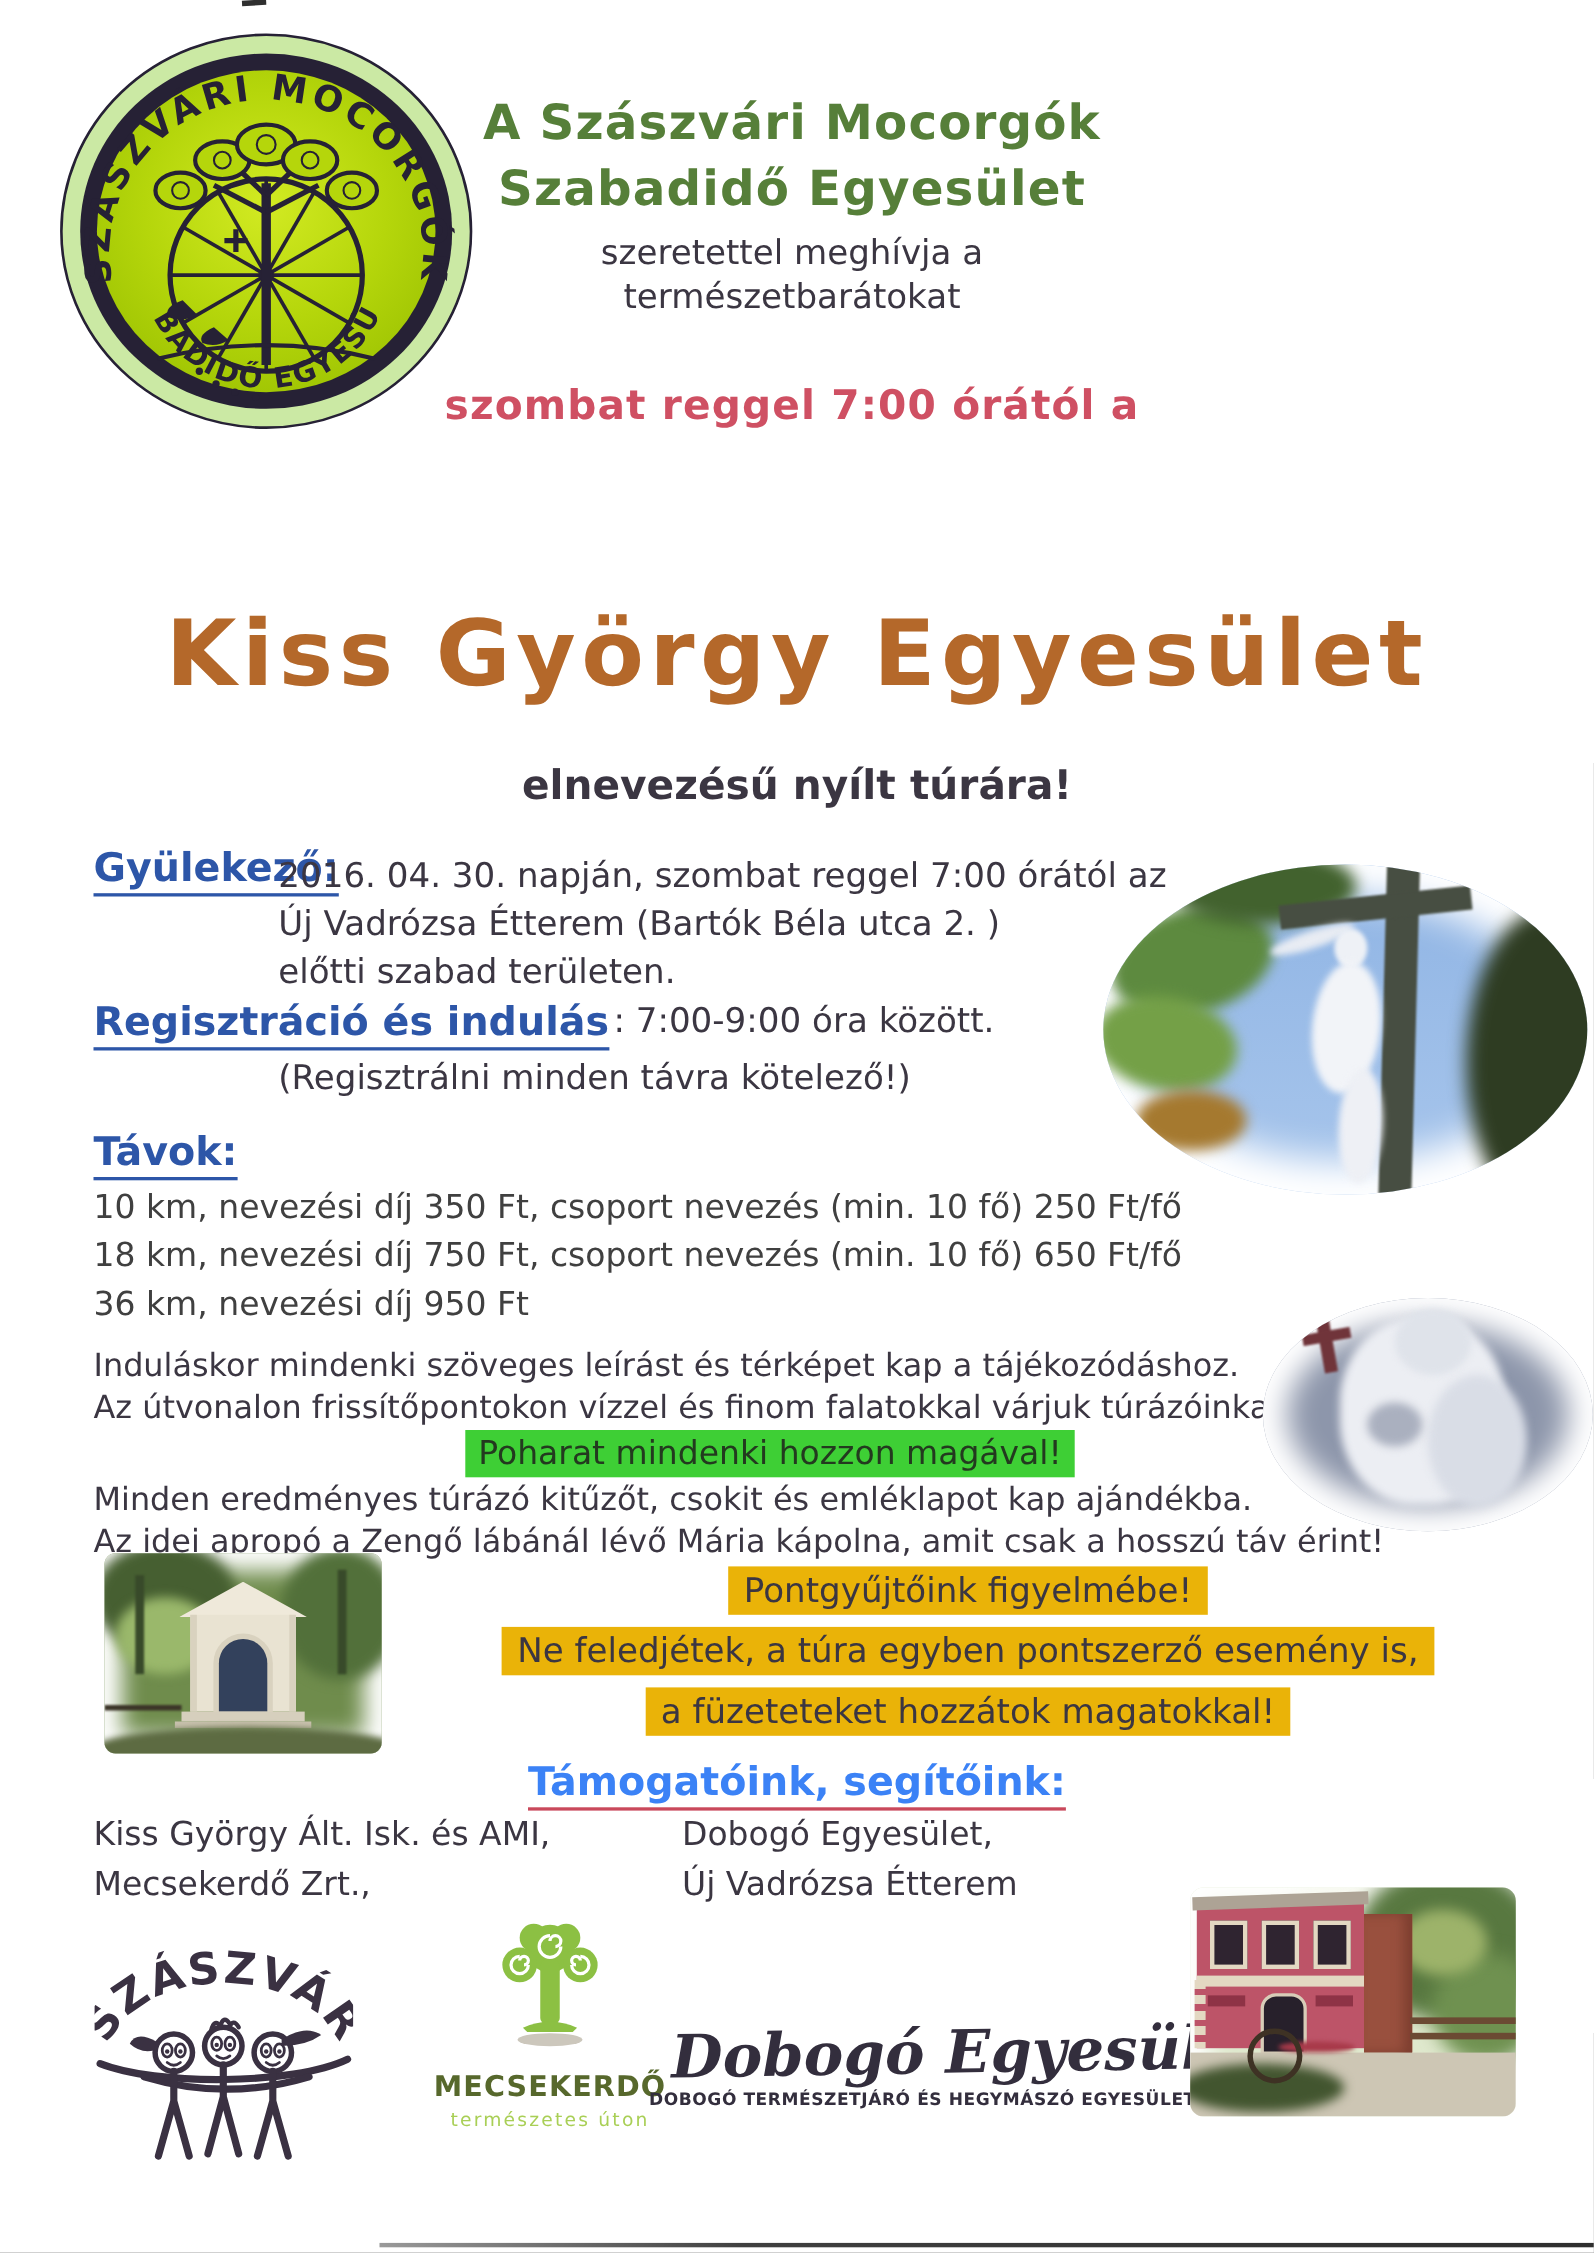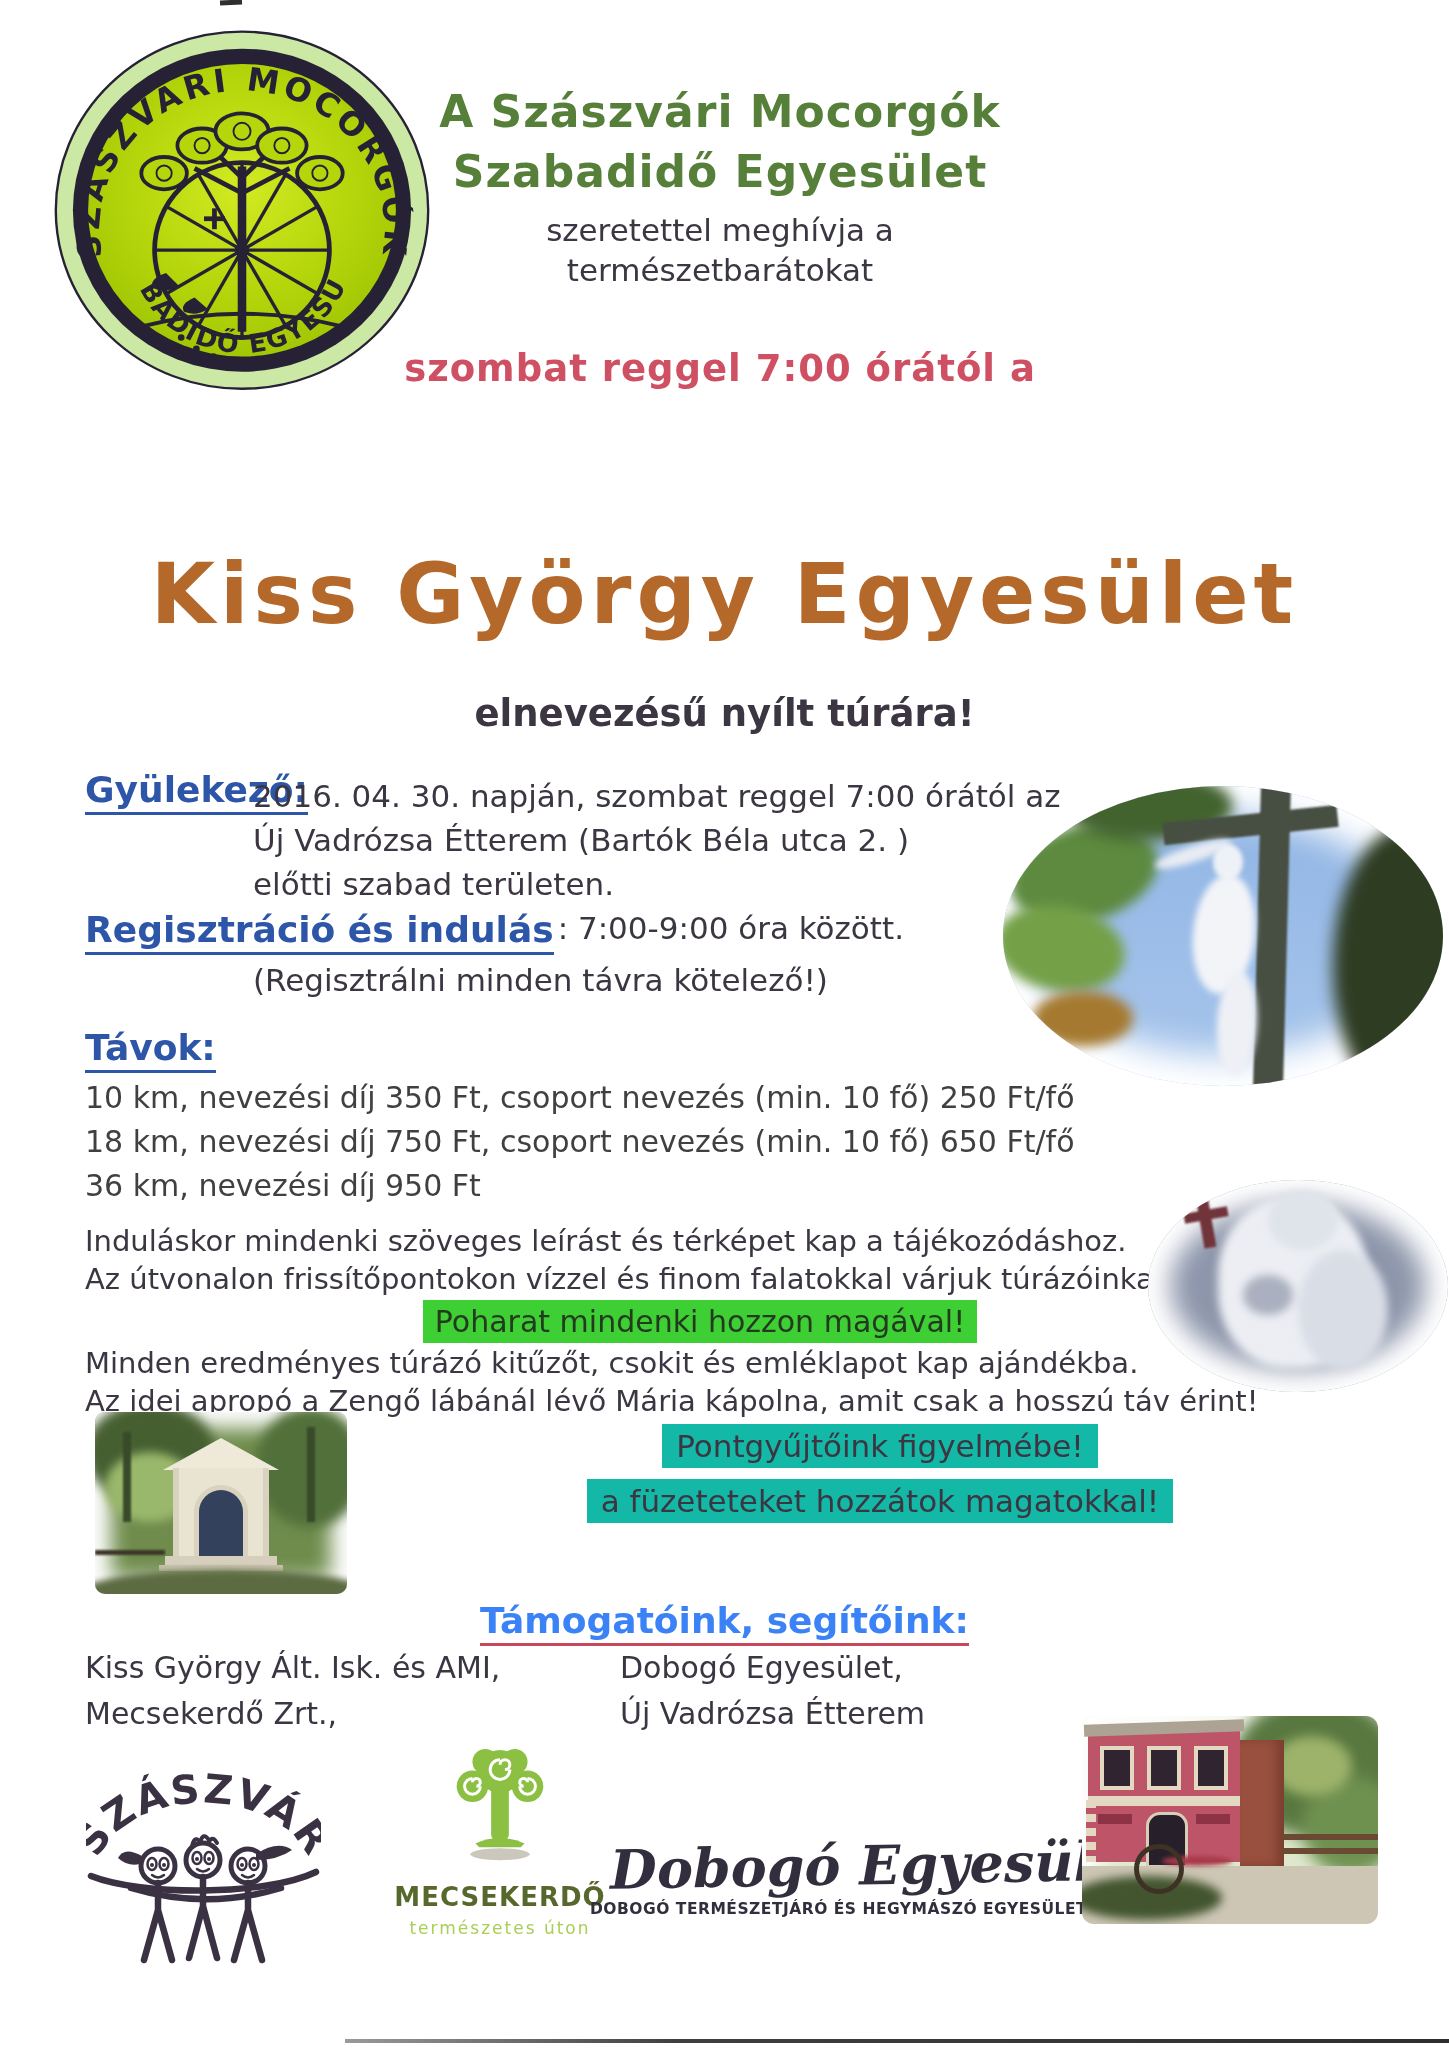--- a/index.html
+++ b/index.html
@@ -13,21 +13,21 @@
   .bigtitle{font-size:83px;font-weight:bold;color:#b4682a;letter-spacing:5px;white-space:nowrap;}
   .subtitle{font-size:37px;font-weight:bold;color:#3b3642;}
   .bluehead{display:inline-block;font-size:36px;font-weight:bold;color:#2d56a8;
             border-bottom:3px solid #2d56a8;padding-bottom:2px;line-height:1.1;}
   .body30{font-size:30px;color:#404040;white-space:nowrap;}
   .body31{font-size:31px;color:#3b3642;white-space:nowrap;}
   .body29{font-size:29px;color:#3b3642;white-space:nowrap;}
   .greenhl{display:inline-block;background:#3ecf35;color:#233a1f;font-size:30px;
            padding:4px 12px;white-space:nowrap;}
   .yellowline{margin-bottom:11px;}
-  .yellowhl{display:inline-block;background:#14b8a6;color:#3b3642;font-size:31px;
+  .yellowhl{display:inline-block;background:#eab308;color:#3b3642;font-size:31px;
             padding:4px 14px;white-space:nowrap;}
   .redhead{display:inline-block;font-size:36px;font-weight:bold;color:#3b82f6;
            border-bottom:3px solid #c9485b;padding-bottom:2px;margin-top:12px;}
   .blob{position:absolute;border-radius:50%;}
   
   .photo-oval{position:absolute;border-radius:50%;overflow:hidden;}
   .photo-rect{position:absolute;border-radius:12px;overflow:hidden;}
   .mecname{font-size:26px;font-weight:bold;color:#57682c;letter-spacing:1px;}
   .mectag{font-size:17px;color:#a9cf56;letter-spacing:2px;}
   .dobscript{font-family:"DejaVu Serif",serif;font-style:italic;font-weight:bold;
@@ -186,20 +186,21 @@
     <div class="abs" style="left:78px;top:56px;width:96px;height:88px;background:#e9e3d2;border-left:6px solid #d9d2bf;border-right:6px solid #d9d2bf;box-sizing:border-box;"></div>
     <div class="abs" style="left:104px;top:78px;width:44px;height:66px;background:#33415c;border-radius:22px 22px 0 0;box-shadow:0 0 0 5px #d9d2bf;"></div>
     <div class="abs" style="left:70px;top:144px;width:112px;height:9px;background:#d6cfbd;"></div>
     <div class="abs" style="left:64px;top:153px;width:124px;height:6px;background:#c8c1ad;"></div>
     <div class="blob" style="left:-10px;top:158px;width:280px;height:40px;background:#5d6b42;filter:blur(3px);"></div>
     <div class="abs" style="left:0;top:138px;width:70px;height:5px;background:#3c3528;filter:blur(1px);"></div>
   </div>
 
   <div class="abs c" style="left:360px;top:1424px;width:1040px;">
     <div class="yellowline"><span class="yellowhl">Pontgyűjtőink figyelmébe!</span></div>
+    <div class="yellowline"><span class="yellowhl">Ne feledjétek, a túra egyben pontszerző esemény is,</span></div>
     <div class="yellowline"><span class="yellowhl">a füzeteteket hozzátok magatokkal!</span></div>
   </div>
 
   <div class="abs c" style="left:0;top:1588px;width:1449px;">
     <span class="redhead">Támogatóink, segítőink:</span>
   </div>
   <div class="abs spcol" style="left:85px;top:1650px;">Kiss György Ált. Isk. és AMI,</div>
   <div class="abs spcol" style="left:85px;top:1696px;">Mecsekerdő Zrt.,</div>
   <div class="abs spcol" style="left:620px;top:1650px;">Dobogó Egyesület,</div>
   <div class="abs spcol" style="left:620px;top:1696px;">Új Vadrózsa Étterem</div>

